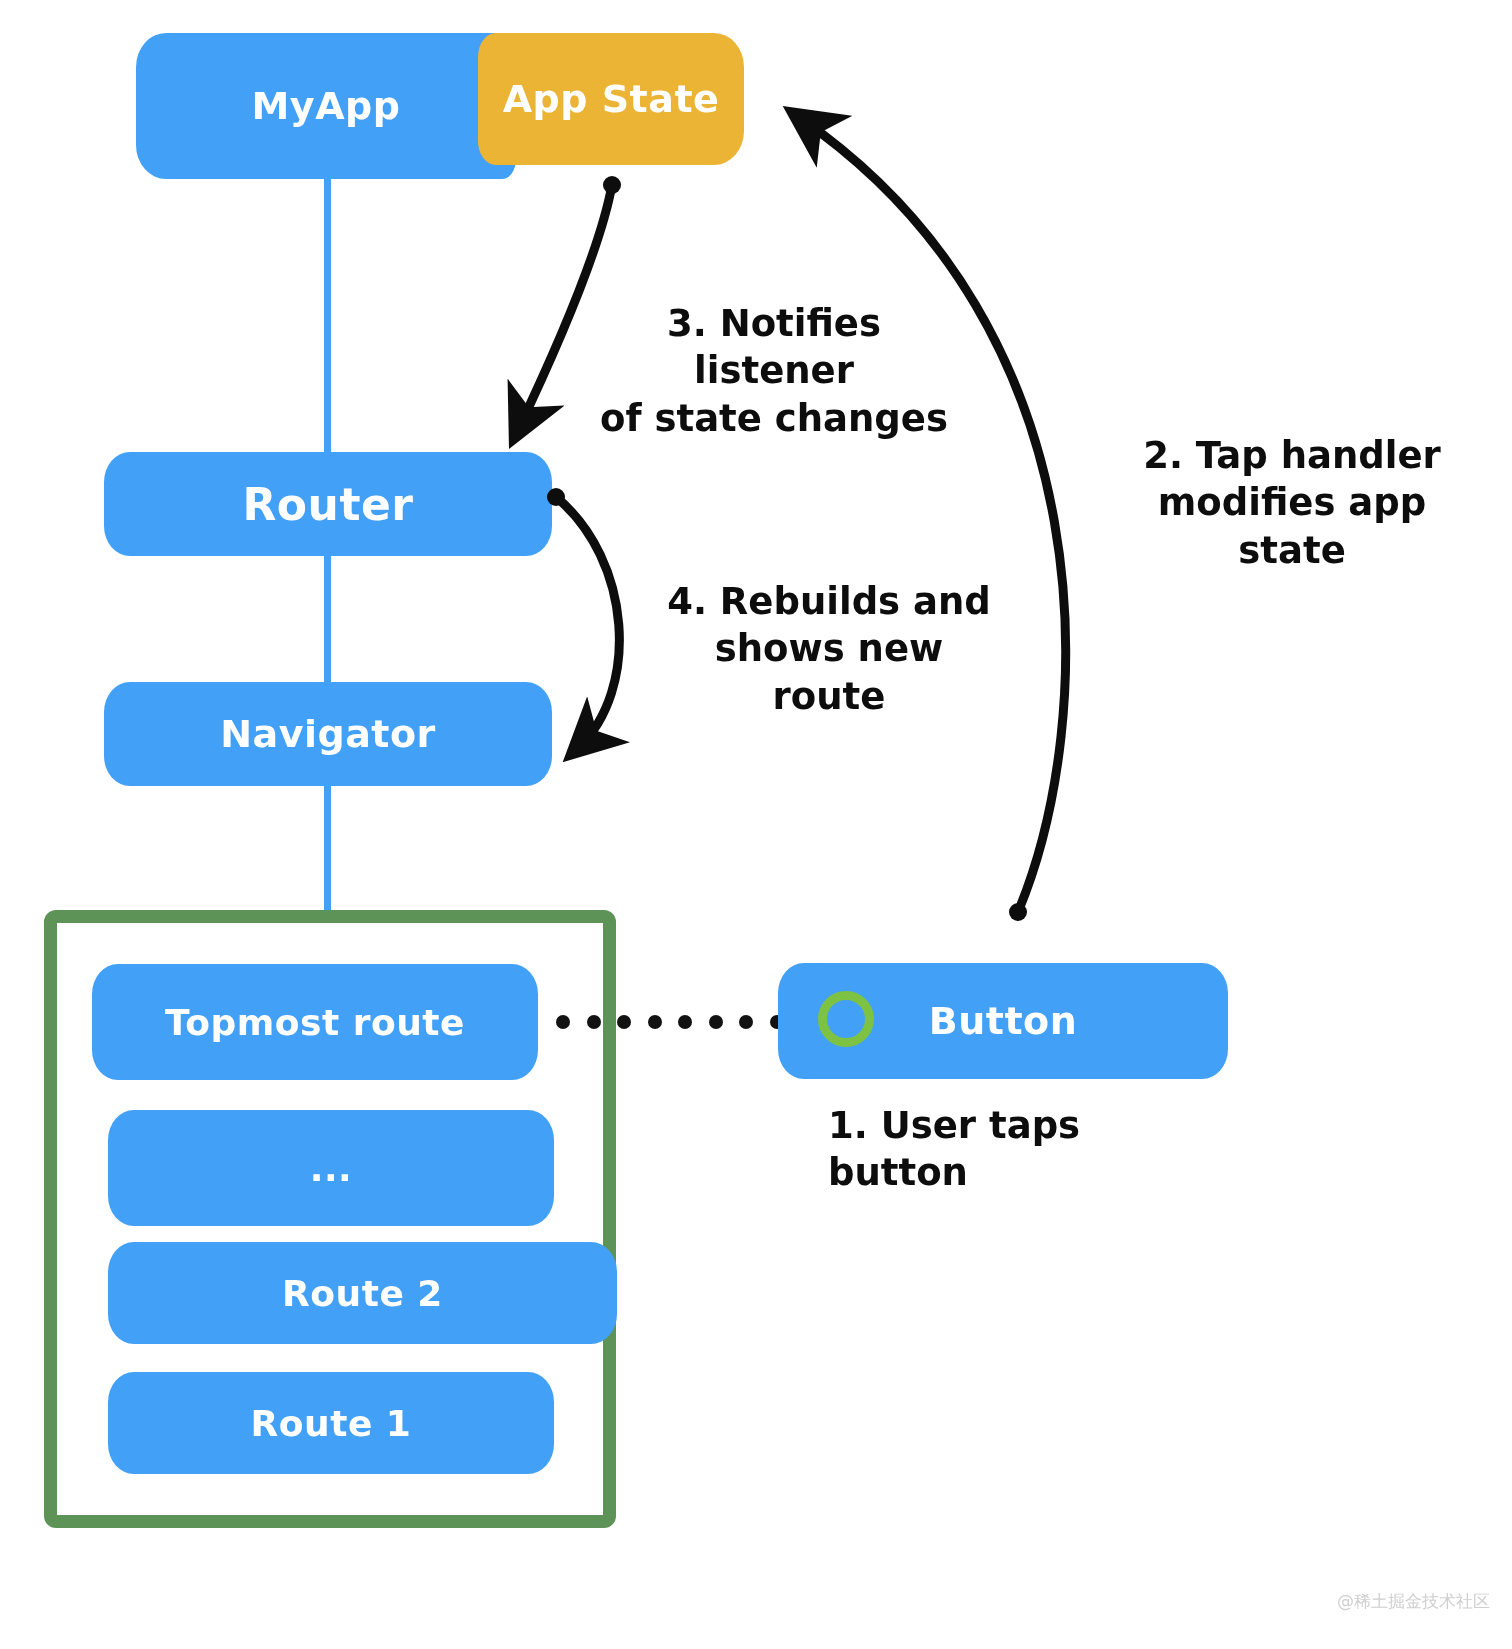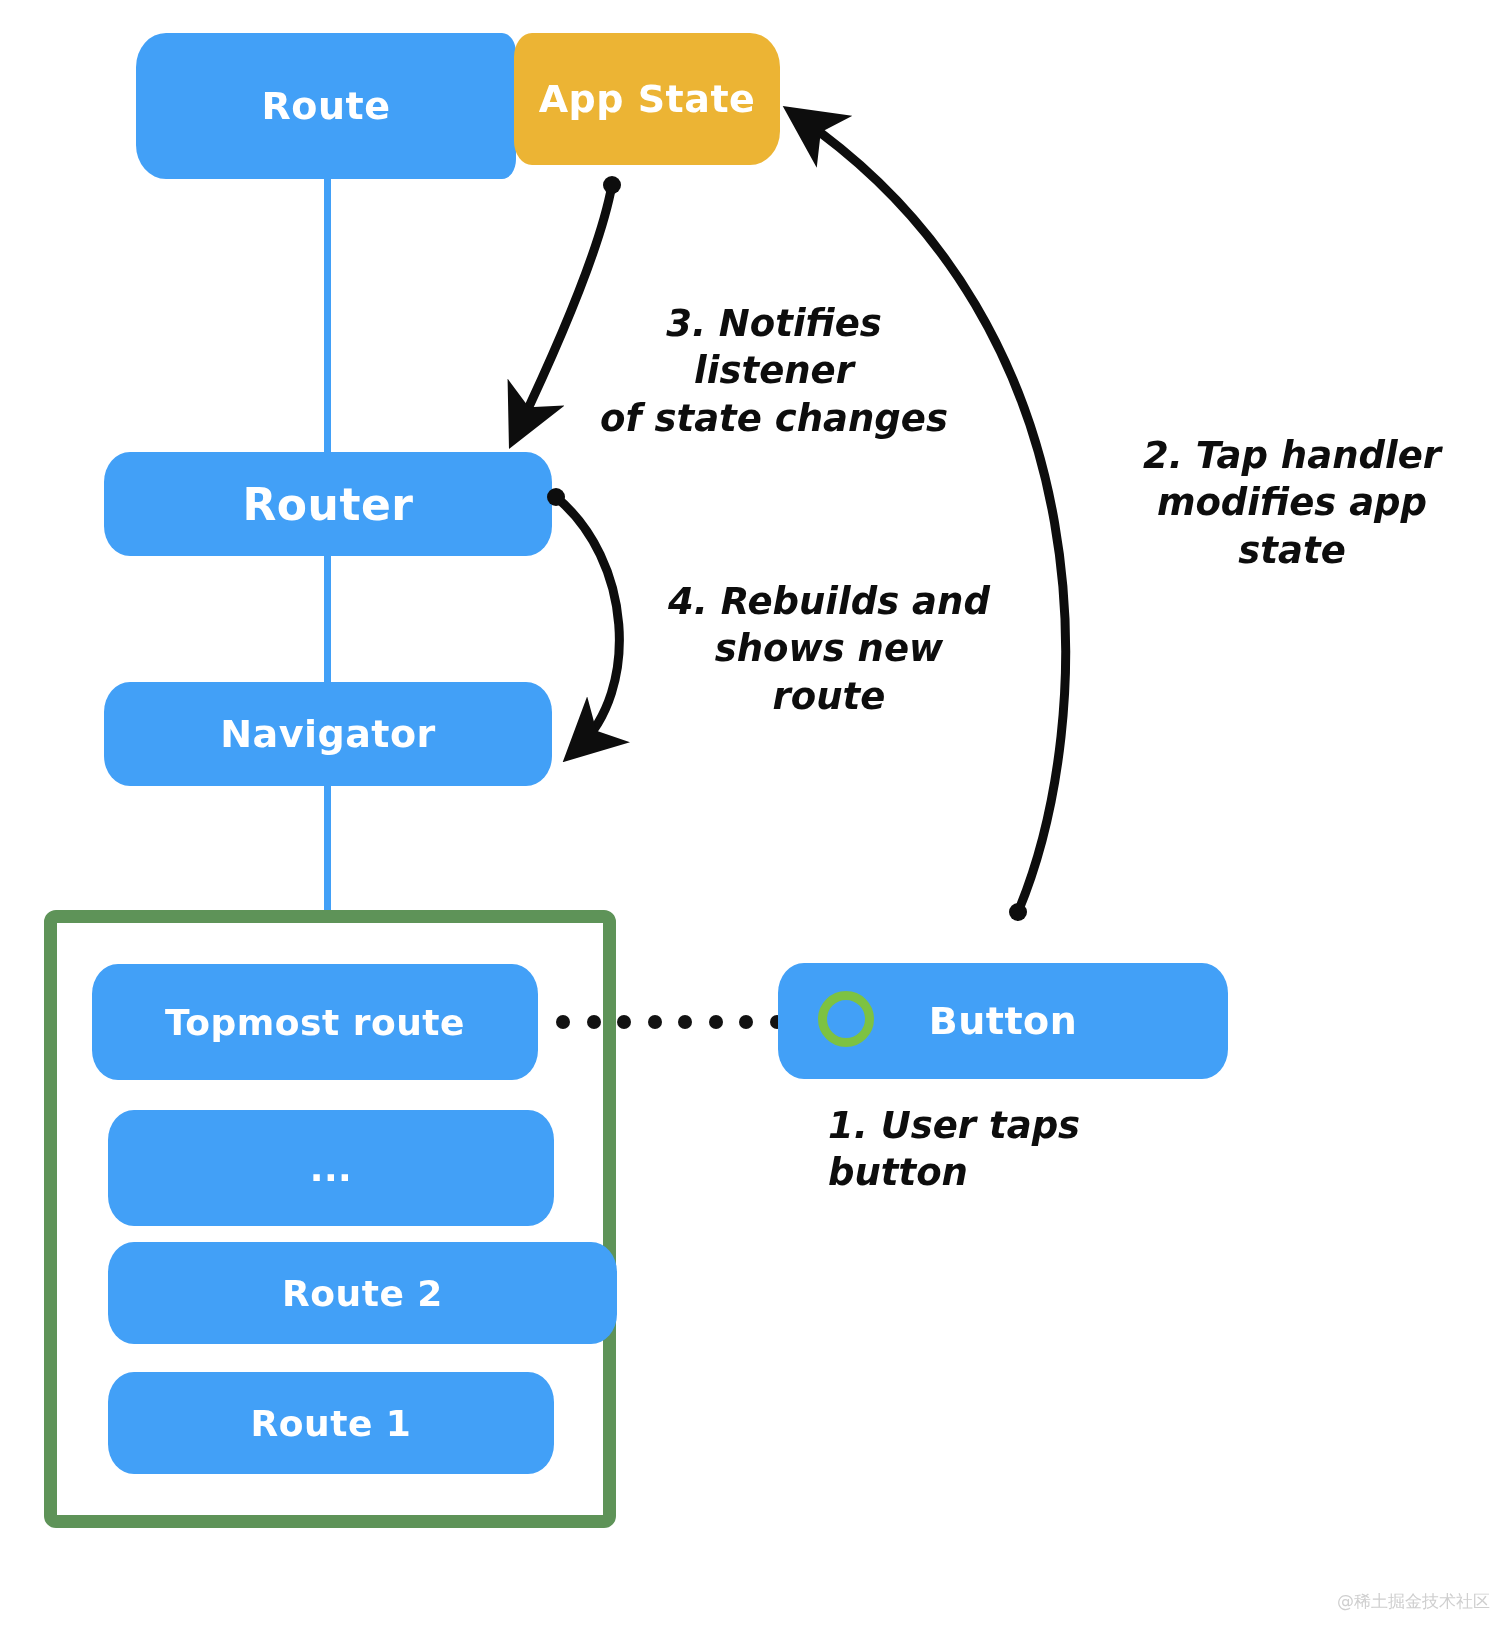--- a/index.html
+++ b/index.html
@@ -31,21 +31,20 @@
     letter-spacing: 0.5px;
     z-index: 5;
   }
   .node-blue {
     background: #42A0F7;
     border-radius: 26px / 30px;
   }
   .node-orange {
     background: #ECB434;
     border-radius: 26px / 30px;
-    margin-left: 36px;
   }
 
   #node-myapp   { left:136px; top:33px;  width:380px; height:146px; font-size:38px; border-radius: 30px 14px 14px 30px / 34px 20px 20px 34px; }
   #node-appstate{ left:478px; top:33px;  width:266px; height:132px; font-size:38px; z-index:6; border-radius: 18px 30px 30px 18px / 24px 34px 34px 24px; }
   #node-router  { left:104px; top:452px; width:448px; height:104px; font-size:44px; }
   #node-navigator{left:104px; top:682px; width:448px; height:104px; font-size:38px; }
   #node-button  { left:778px; top:963px; width:450px; height:116px; font-size:38px; }
 
   #node-topmost { left:92px; top:964px;  width:446px; height:116px; font-size:36px; }
   #node-ellipsis{ left:108px; top:1110px; width:446px; height:116px; font-size:36px; }
@@ -113,21 +112,20 @@
   
   .annot {
     position: absolute;
     color: #0d0d0d;
     font-family: "DejaVu Sans", sans-serif;
     font-weight: 700;
     font-size: 37px;
     line-height: 1.28;
     z-index: 7;
     white-space: pre-line;
-    font-style: italic;
   }
   #annot-3 { left: 594px; top: 300px; width: 360px; text-align: center; }
   #annot-2 { left: 1122px; top: 432px; width: 340px; text-align: center; }
   #annot-4 { left: 664px; top: 578px; width: 330px; text-align: center; }
   #annot-1 { left: 828px; top: 1102px; width: 380px; text-align: left; }
 
   
   #arrows {
     position: absolute;
     left: 0; top: 0;
@@ -153,21 +151,21 @@
 
 <div id="canvas">
 
   <div class="connector" id="conn-myapp-router"></div>
   <div class="connector" id="conn-router-nav"></div>
   <div class="connector" id="conn-nav-stack"></div>
 
   <div id="stack-frame"></div>
 
   <div class="node node-blue" id="node-myapp">
-    <span>Route</span>
+    <span>MyApp</span>
   </div>
   <div class="node node-orange" id="node-appstate">
     <span>App State</span>
   </div>
 
   <div class="node node-blue" id="node-router">
     <span>Router</span>
   </div>
   <div class="node node-blue" id="node-navigator">
     <span>Navigator</span>

